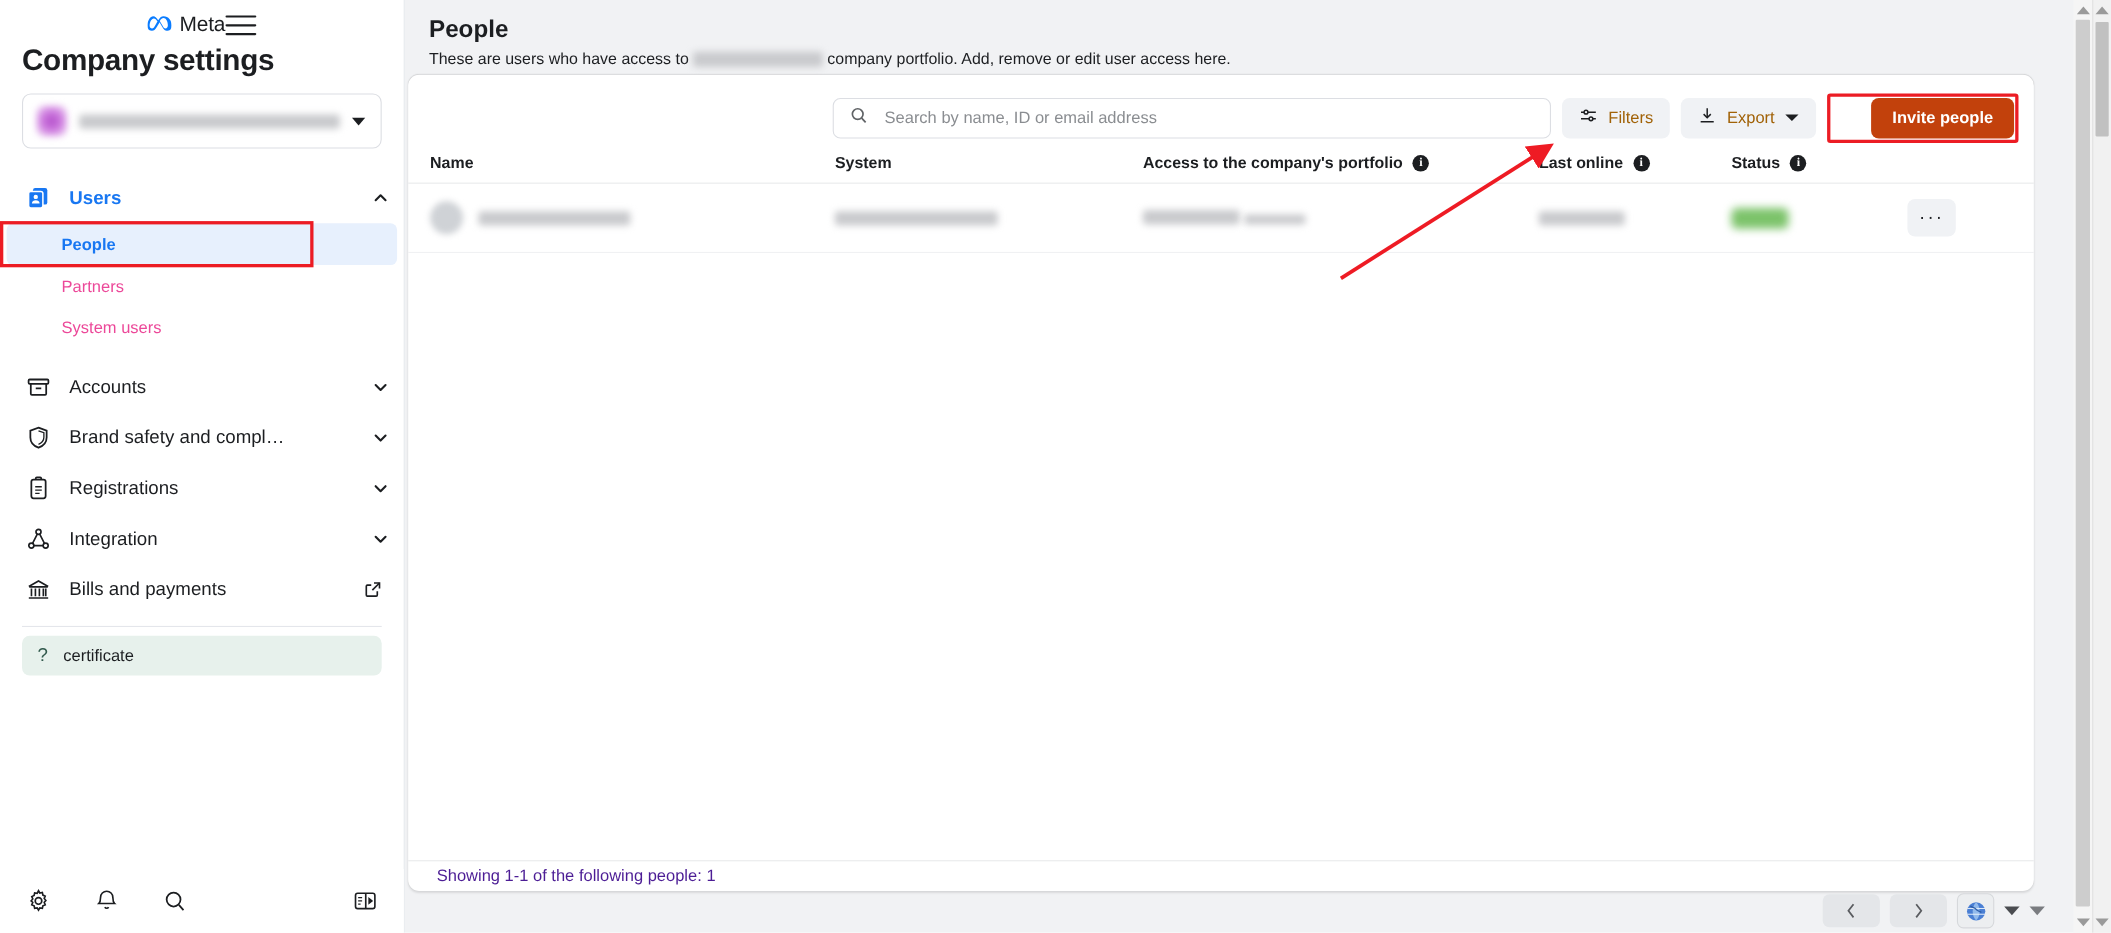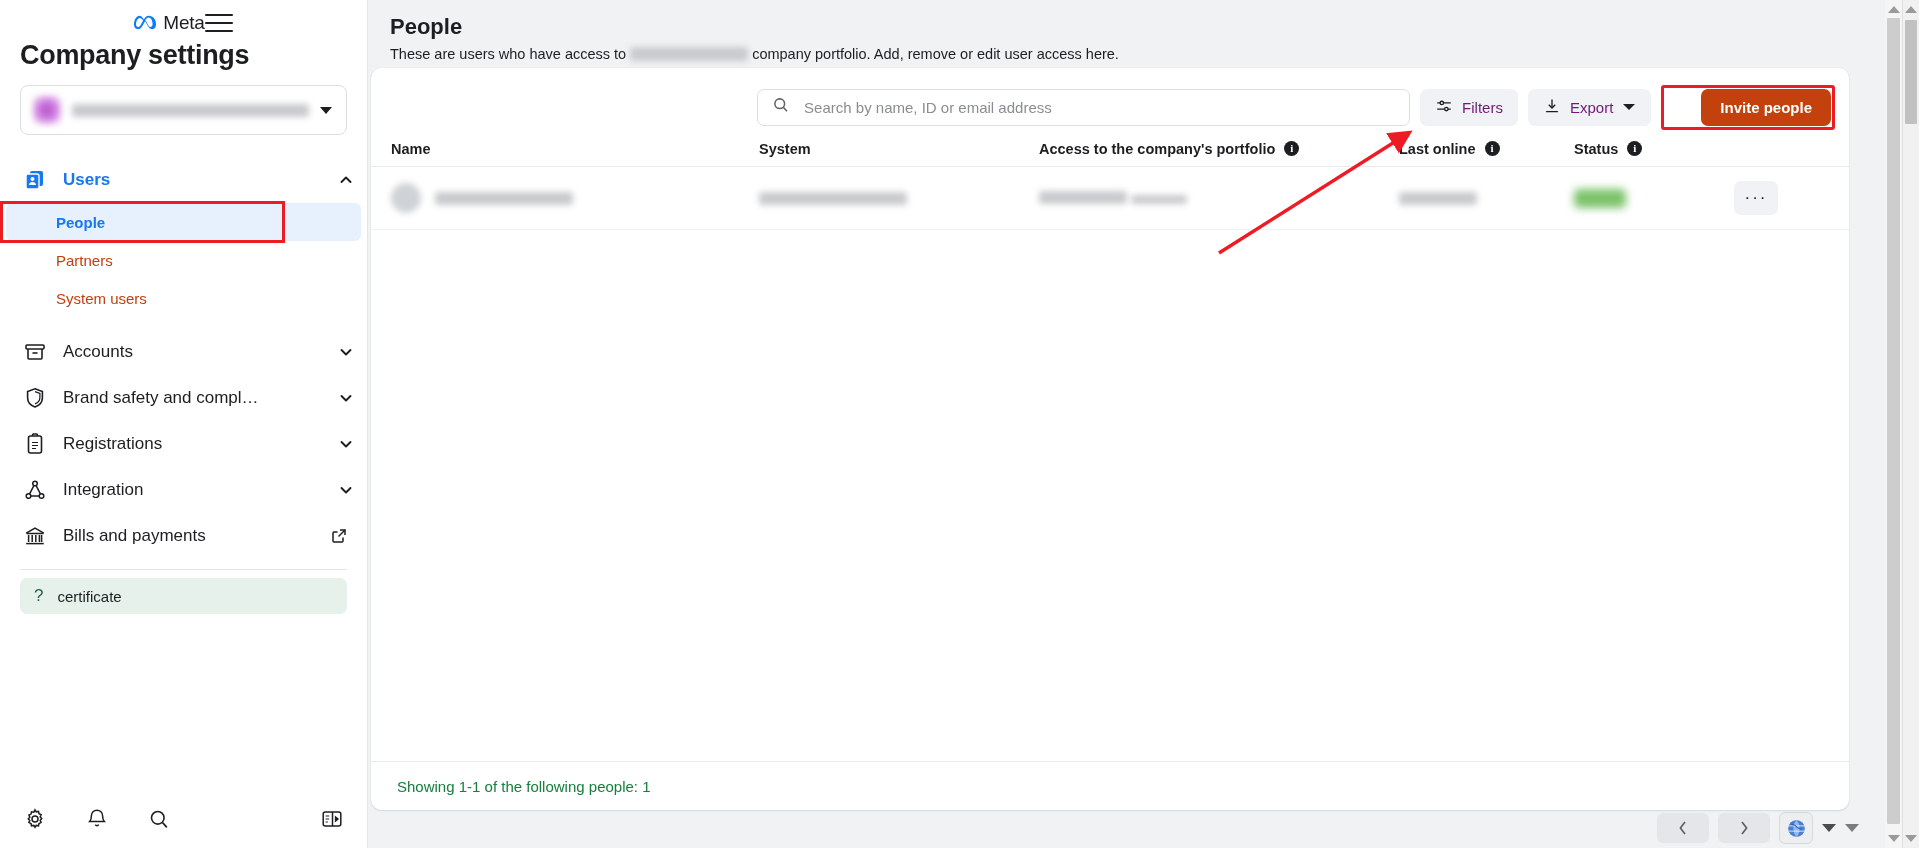--- a/index.html
+++ b/index.html
@@ -67,21 +67,21 @@
     display: flex; align-items: center; gap: 15px;
     padding: 10px 14px 10px 22px; cursor: pointer; min-height: 44px;
   }
   .nav-group-head .ic { width: 26px; height: 26px; flex: 0 0 26px; display:flex; align-items:center; justify-content:center;}
   .nav-group-head .lbl { font-size: 17px; color: #1c1e21; flex: 1; }
   .nav-group-head.active .lbl { color: #1877f2; font-weight: bold; }
   .chev { width: 14px; height: 14px; flex: 0 0 14px; }
   .ext { width: 16px; height: 16px; flex: 0 0 16px; margin-right:6px; }
 
   .subitem {
-    padding: 9px 22px 9px 56px; font-size: 15px; color: #c2410c; cursor: pointer;
+    padding: 9px 22px 9px 56px; font-size: 15px; color: #ec4899; cursor: pointer;
     min-height: 38px; display: flex; align-items: center;
   }
   .subitem.selected { background: #e7f0fd; color: #1877f2; font-weight: bold; border-radius: 6px; margin: 0 6px; padding-left: 50px; }
 
   .sep { height: 1px; background: #e4e6eb; margin: 10px 20px 8px 20px; }
 
   .cert-item {
     margin: 0 20px; height: 36px; background: #e7f1ec; border-radius: 7px;
     display: flex; align-items: center; gap: 14px; padding: 0 14px; cursor: pointer;
   }
@@ -123,21 +123,21 @@
   }
   .search-box input {
     border: 0; outline: 0; flex: 1; font-size: 15px; color: #65676b;
     font-family: "Liberation Sans", sans-serif; background: transparent;
   }
   .search-box input::placeholder { color: #8a8d91; }
 
   .btn-gray {
     height: 37px; background: #f0f2f5; border: 0; border-radius: 7px;
     display: flex; align-items: center; gap: 9px; padding: 0 15px;
-    font-size: 15px; color: #701a75; cursor: pointer;
+    font-size: 15px; color: #a16207; cursor: pointer;
     font-family: "Liberation Sans", sans-serif;
   }
   .btn-primary {
     height: 37px; background: #c2410c; border: 0; border-radius: 7px;
     padding: 0 19px; font-size: 15px; font-weight: bold; color: #fff; cursor: pointer;
     font-family: Liberation Sans, sans-serif;
     margin-left: 36px;
   }
   .invite-wrap { position: relative; padding: 4px; }
   .invite-wrap::after {
@@ -177,23 +177,23 @@
     width: 52px; height: 19px; border-radius: 5px;
     background: #7cc36a; filter: blur(4px);
   }
   .kebab {
     width: 44px; height: 34px; border-radius: 7px; background: #f0f2f5;
     display: flex; align-items: center; justify-content: center;
     letter-spacing: 2px; color: #1c1e21; font-size: 17px; cursor: pointer;
   }
 
   .tfoot {
-    margin-top: auto; border-top: 1px solid #e9eaec; height: 49px;
+    margin-top: auto; border-top: 1px solid #e9eaec; height: 28px;
     display: flex; align-items: center; padding: 0 26px;
-    font-size: 15px; color: #15803d;
+    font-size: 15px; color: #4c1d95;
   }
 
   
   .annot-arrow { position: absolute; left: 0; top: 0; pointer-events: none; }
 
   
   .sb-outer {
     position: absolute; right: 0; top: 0; width: 17px; height: 848px;
     background: #f1f1f1; border-left: 1px solid #e0e0e0;
   }

